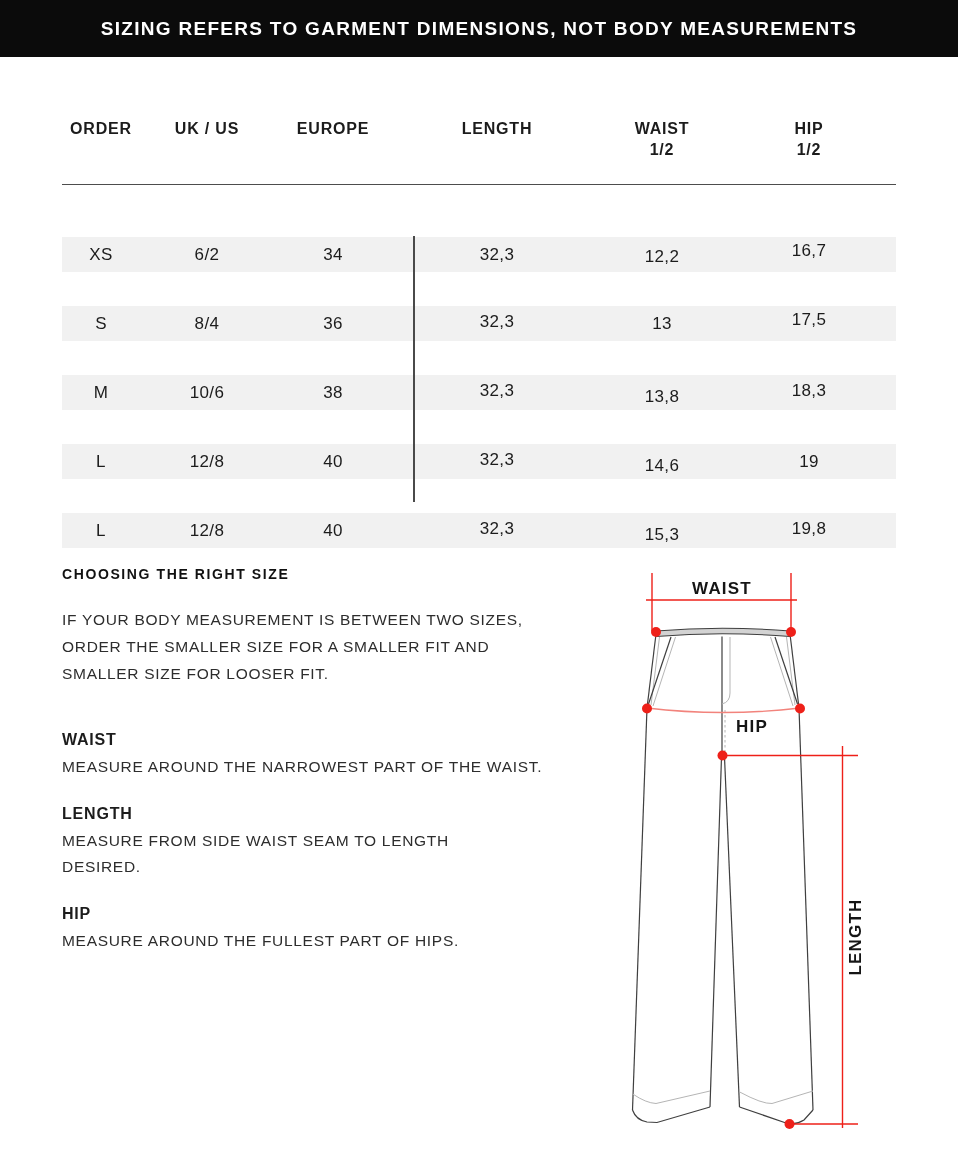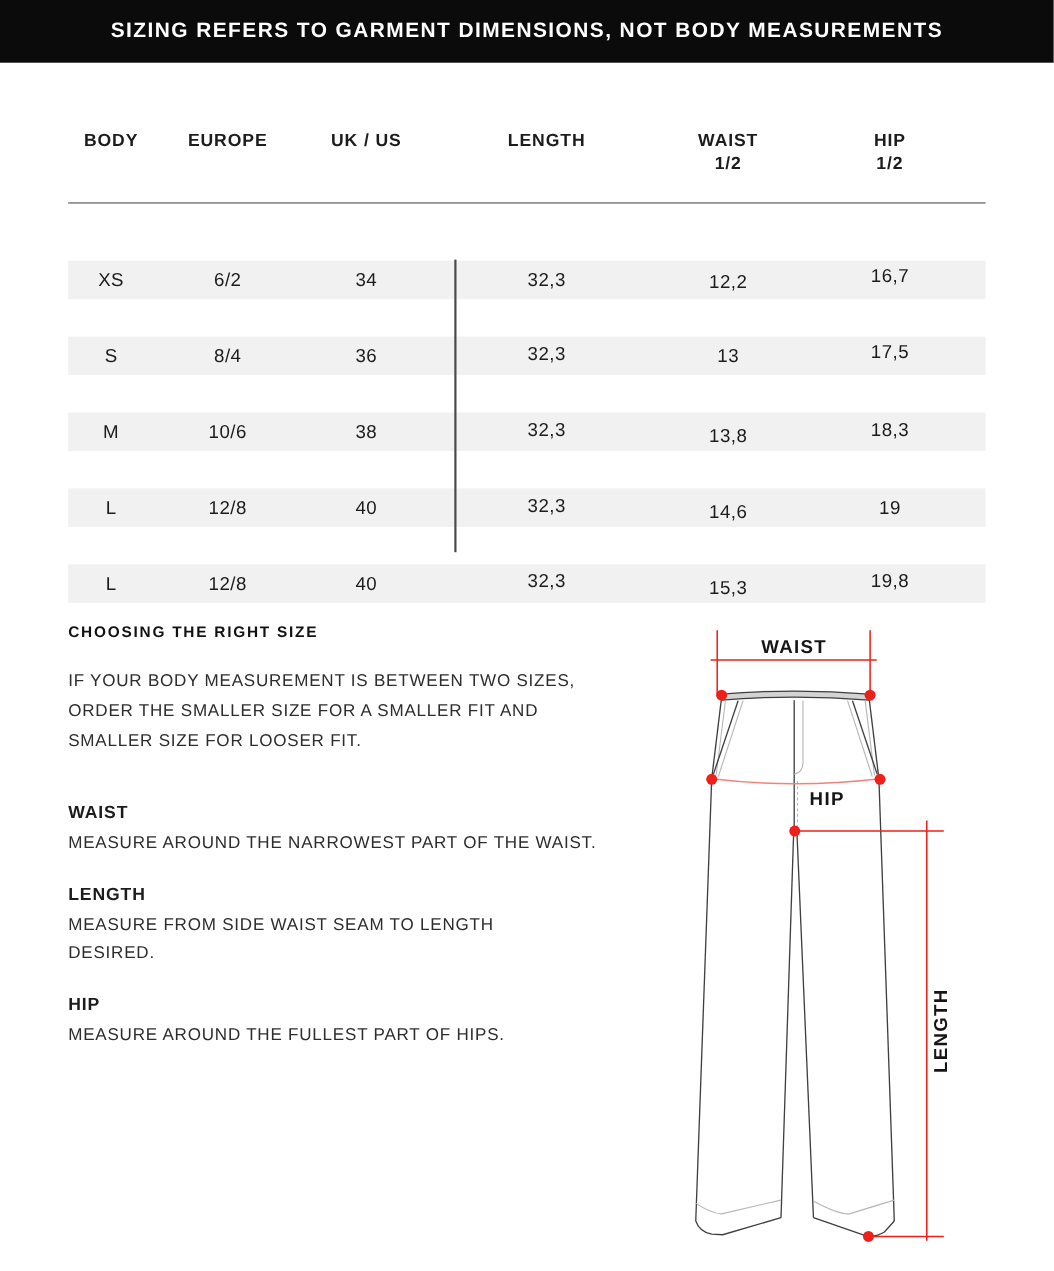--- a/index.html
+++ b/index.html
@@ -56,27 +56,27 @@
 
 <div class="page">
 
   <div class="banner">
     <span>SIZING REFERS TO GARMENT DIMENSIONS, NOT BODY MEASUREMENTS</span>
   </div>
 
   <div class="table-wrap">
     <div class="tgrid thead">
       <div class="hcell">
-        <div>BODY</div>
+        <div>ORDER</div>
+      </div>
+      <div class="hcell">
+        <div>UK / US</div>
       </div>
       <div class="hcell">
         <div>EUROPE</div>
-      </div>
-      <div class="hcell">
-        <div>UK / US</div>
       </div>
       <div class="hcell">
         <div>LENGTH</div>
       </div>
       <div class="hcell">
         <div>WAIST</div>
         <div class="sub">1/2</div>
       </div>
       <div class="hcell">
         <div>HIP</div>

